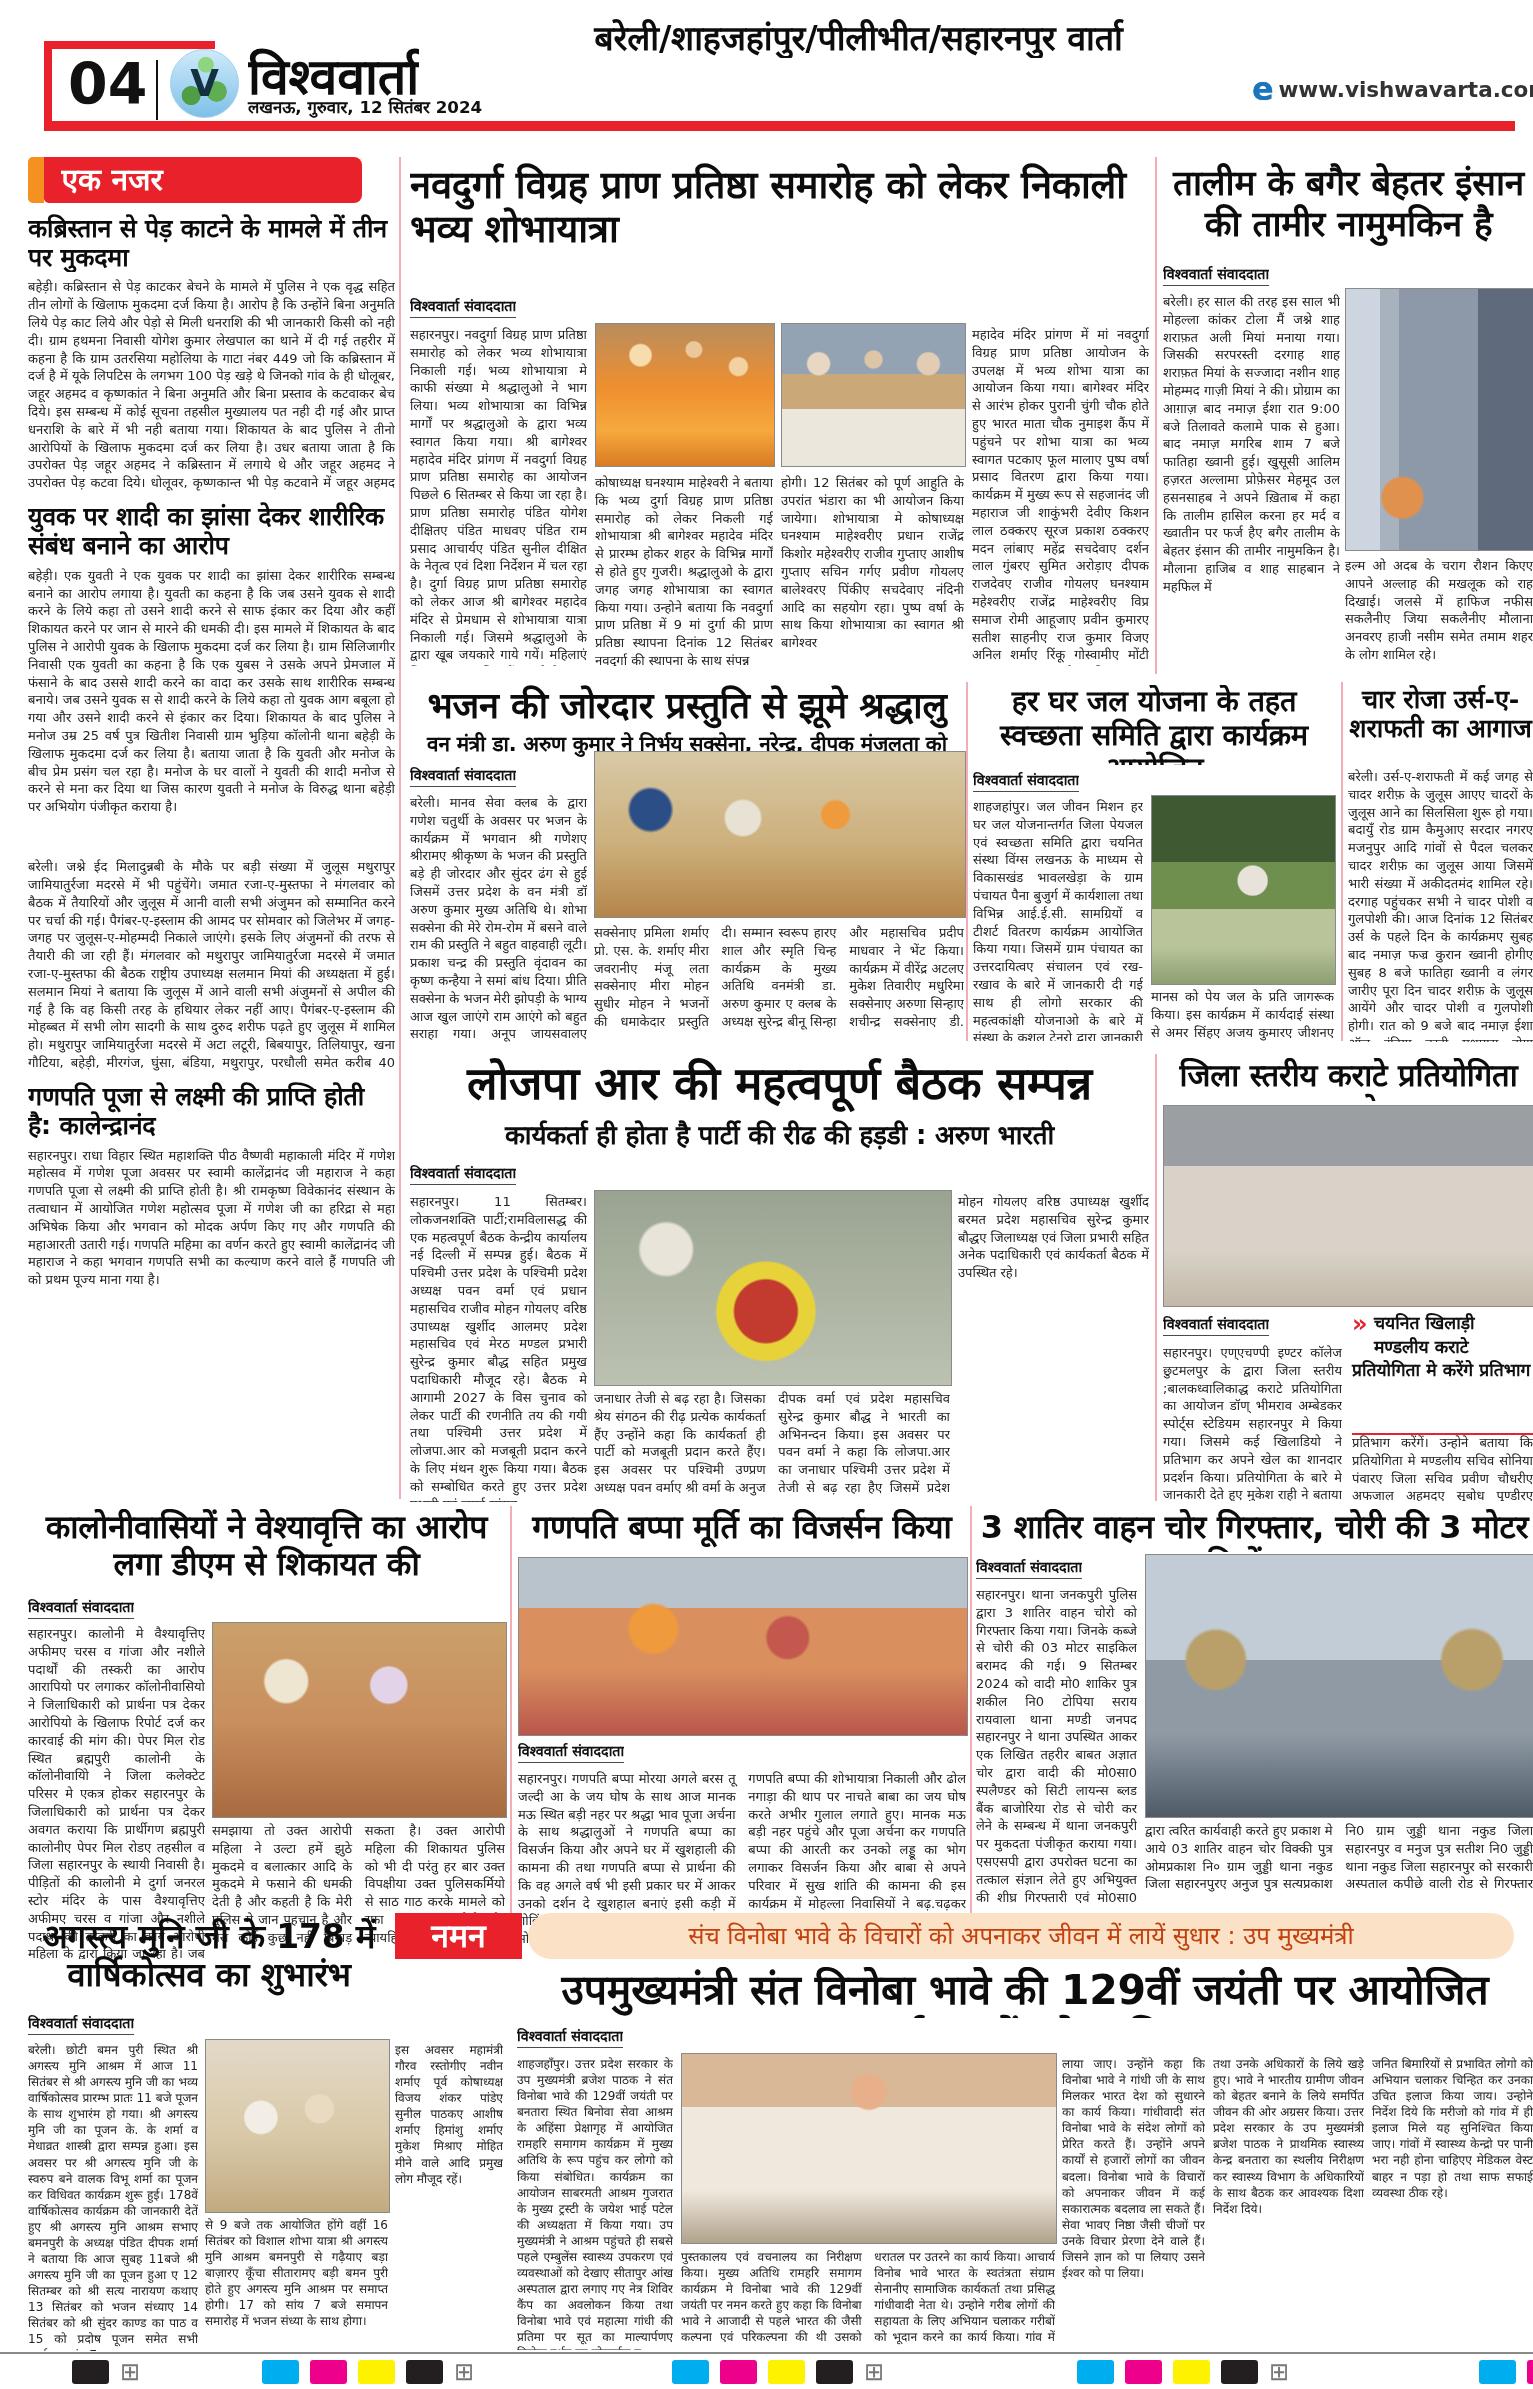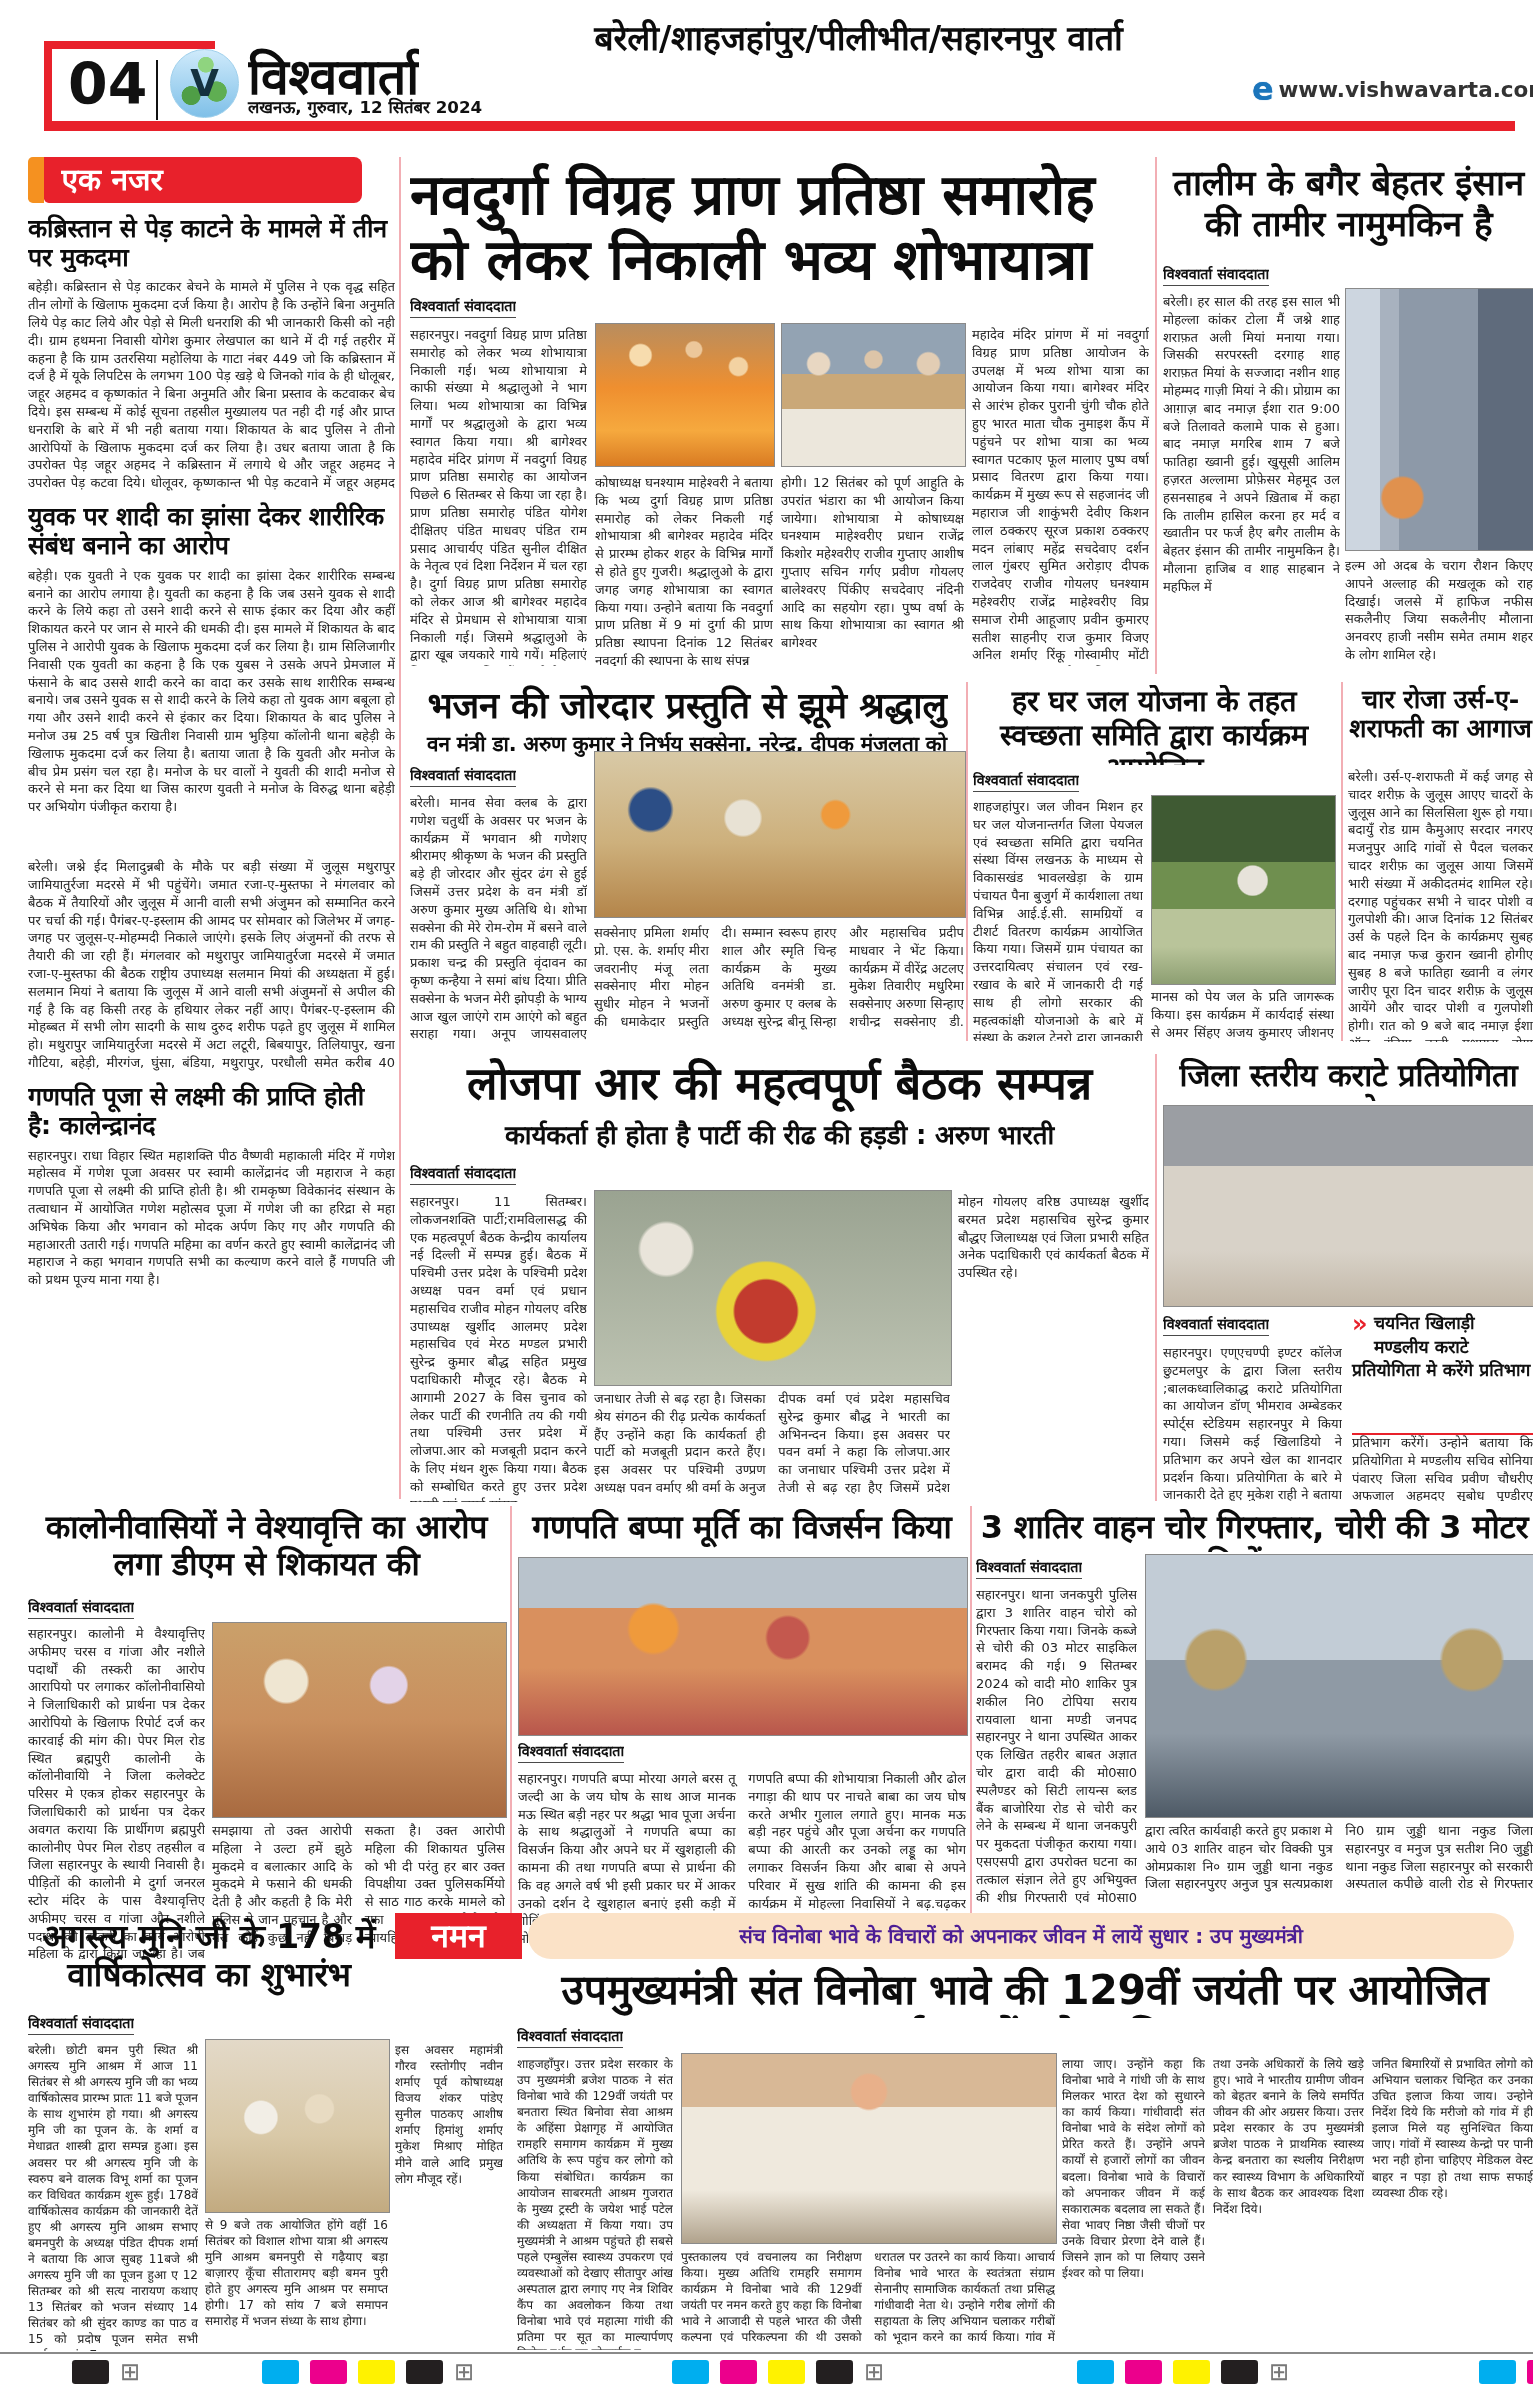--- a/index.html
+++ b/index.html
@@ -26,21 +26,21 @@
   .ph-ritual{background:radial-gradient(circle at 30% 45%,#f2eee6 0 10%,transparent 11%),radial-gradient(circle at 62% 40%,#e8dbc2 0 9%,transparent 10%),linear-gradient(180deg,#e3d9c8,#d9c9a8 55%,#c2aa80);}
   .ph-meeting{background:radial-gradient(circle at 50% 20%,#e8b08a 0 7%,transparent 8%),linear-gradient(180deg,#d8b896 0 28%,#efe9dd 28% 72%,#b0a28c);}
   .vsep{width:2.4px;background:#f2aeb4;}
   .eknazar-head{display:flex;align-items:stretch;}
   .eknazar-orange{width:16px;background:#f59120;border-radius:4.8px 0 0 4.8px;}
   .eknazar-red{flex:1;background:#e8212b;border-radius:0 8px 8px 4.8px;color:#fff;font-weight:700;font-size:30px;line-height:46px;padding-left:17.5px;}
   .quote-box{border-bottom:2.4px solid #e8212b;padding-bottom:8px;}
   .quote-mark{color:#e8212b;font-weight:700;font-size:24px;float:left;margin-right:6.4px;line-height:1;}
   .quote-text{font-size:17.5px;font-weight:700;line-height:1.35;color:#111;}
   .naman{background:#e8212b;color:#fff;font-weight:700;font-size:32px;text-align:center;line-height:46px;}
-  .kicker{background:#fbe2c7;border-radius:25.4px;font-weight:700;font-size:20px;line-height:46px;text-align:center;color:#4c1d95;overflow:hidden;white-space:nowrap;}
+  .kicker{background:#fbe2c7;border-radius:25.4px;font-weight:400;font-size:24px;line-height:46px;text-align:center;color:#c2410c;overflow:hidden;white-space:nowrap;}
   .regmark{font-size:24px;color:#777;line-height:24px;}
   .csq{width:37px;height:24px;border-radius:3.2px;display:inline-block;margin-right:11px;}
   .marksgrp{display:flex;align-items:center;}
   .mast-num{font-size:57px;font-weight:700;color:#111;line-height:1;}
   .logo-circle{width:67px;height:67px;border-radius:50%;background:radial-gradient(circle at 68% 62%,#5fae52 0 16%,transparent 17%),radial-gradient(circle at 30% 68%,#4f9e46 0 14%,transparent 15%),radial-gradient(circle at 52% 22%,#8fd47f 0 12%,transparent 13%),linear-gradient(180deg,#cfeafb,#7fc0e8);display:flex;align-items:center;justify-content:center;font-weight:700;font-size:37px;color:#14313f;border:1.6px solid #9fd0ec;}
   .ie-e{color:#1b75bb;font-weight:700;font-size:32px;line-height:1;text-shadow:0 0 0.8px #1b75bb;}
 </style>
 </head>
 <body>
 
@@ -69,21 +69,21 @@
   <div class="hl" style="font-size:25px;margin-top:11px;">कब्रिस्तान से पेड़ काटने के मामले में तीन पर मुकदमा</div>
   <div class="bt" style="height:213px;margin-top:6.4px;">बहेड़ी। कब्रिस्तान से पेड़ काटकर बेचने के मामले में पुलिस ने एक वृद्ध सहित तीन लोगों के खिलाफ मुकदमा दर्ज किया है। आरोप है कि उन्होंने बिना अनुमति लिये पेड़ काट लिये और पेड़ो से मिली धनराशि की भी जानकारी किसी को नही दी। ग्राम हथमना निवासी योगेश कुमार लेखपाल का थाने में दी गई तहरीर में कहना है कि ग्राम उतरसिया महोलिया के गाटा नंबर 449 जो कि कब्रिस्तान में दर्ज है में यूके लिपटिस के लगभग 100 पेड़ खड़े थे जिनको गांव के ही धोलूबर, जहूर अहमद व कृष्णकांत ने बिना अनुमति और बिना प्रस्ताव के कटवाकर बेच दिये। इस सम्बन्ध में कोई सूचना तहसील मुख्यालय पत नही दी गई और प्राप्त धनराशि के बारे में भी नही बताया गया। शिकायत के बाद पुलिस ने तीनो आरोपियों के खिलाफ मुकदमा दर्ज कर लिया है। उधर बताया जाता है कि उपरोक्त पेड़ जहूर अहमद ने कब्रिस्तान में लगाये थे और जहूर अहमद ने उपरोक्त पेड़ कटवा दिये। धोलूवर, कृष्णकान्त भी पेड़ कटवाने में जहूर अहमद के साथ थे। सरकारी संपत्ति से पेड़ कटवाना अपराध है इसलिए उपरोक्त संबंध में पुलिस ने अभियोग पंजीकृत कर लिया है।</div>
   <div class="hl" style="font-size:25px;margin-top:11px;">युवक पर शादी का झांसा देकर शारीरिक संबंध बनाने का आरोप</div>
   <div class="bt" style="height:285px;margin-top:6.4px;">बहेड़ी। एक युवती ने एक युवक पर शादी का झांसा देकर शारीरिक सम्बन्ध बनाने का आरोप लगाया है। युवती का कहना है कि जब उसने युवक से शादी करने के लिये कहा तो उसने शादी करने से साफ इंकार कर दिया और कहीं शिकायत करने पर जान से मारने की धमकी दी। इस मामले में शिकायत के बाद पुलिस ने आरोपी युवक के खिलाफ मुकदमा दर्ज कर लिया है। ग्राम सिलिजागीर निवासी एक युवती का कहना है कि एक युबस ने उसके अपने प्रेमजाल में फंसाने के बाद उससे शादी करने का वादा कर उसके साथ शारीरिक सम्बन्ध बनाये। जब उसने युवक स से शादी करने के लिये कहा तो युवक आग बबूला हो गया और उसने शादी करने से इंकार कर दिया। शिकायत के बाद पुलिस ने मनोज उम्र 25 वर्ष पुत्र खितीश निवासी ग्राम भुड़िया कॉलोनी थाना बहेड़ी के खिलाफ मुकदमा दर्ज कर लिया है। बताया जाता है कि युवती और मनोज के बीच प्रेम प्रसंग चल रहा है। मनोज के घर वालों ने युवती की शादी मनोज से करने से मना कर दिया था जिस कारण युवती ने मनोज के विरुद्ध थाना बहेड़ी पर अभियोग पंजीकृत कराया है।</div>
   <div class="bt" style="height:213px;margin-top:6.4px;">बरेली। जश्ने ईद मिलादुन्नबी के मौके पर बड़ी संख्या में जुलूस मथुरापुर जामियातुर्रजा मदरसे में भी पहुंचेंगे। जमात रजा-ए-मुस्तफा ने मंगलवार को बैठक में तैयारियों और जुलूस में आनी वाली सभी अंजुमन को सम्मानित करने पर चर्चा की गई। पैगंबर-ए-इस्लाम की आमद पर सोमवार को जिलेभर में जगह-जगह पर जुलूस-ए-मोहम्मदी निकाले जाएंगे। इसके लिए अंजुमनों की तरफ से तैयारी की जा रही हैं। मंगलवार को मथुरापुर जामियातुर्रजा मदरसे में जमात रजा-ए-मुस्तफा की बैठक राष्ट्रीय उपाध्यक्ष सलमान मियां की अध्यक्षता में हुई। सलमान मियां ने बताया कि जुलूस में आने वाली सभी अंजुमनों से अपील की गई है कि वह किसी तरह के हथियार लेकर नहीं आए। पैगंबर-ए-इस्लाम की मोहब्बत में सभी लोग सादगी के साथ दुरुद शरीफ पढ़ते हुए जुलूस में शामिल हो। मथुरापुर जामियातुर्रजा मदरसे में अटा लटूरी, बिबयापुर, तिलियापुर, खना गौटिया, बहेड़ी, मीरगंज, घुंसा, बंडिया, मथुरापुर, परधौली समेत करीब 40 अंजुमन शामिल होंगी। जिन्हें सम्मानित किया जाएगा। बैठक में मोइन खान कौसर अली, अजमत खान, लईक खान, आमिल रजा , मौलाना निजाम, मौलाना शम्स, समेत अन्य लोग मौजूद रहे।</div>
   <div class="hl" style="font-size:25px;margin-top:11px;">गणपति पूजा से लक्ष्मी की प्राप्ति होती है: कालेन्द्रानंद</div>
   <div class="bt" style="height:239px;margin-top:6.4px;">सहारनपुर। राधा विहार स्थित महाशक्ति पीठ वैष्णवी महाकाली मंदिर में गणेश महोत्सव में गणेश पूजा अवसर पर स्वामी कालेंद्रानंद जी महाराज ने कहा गणपति पूजा से लक्ष्मी की प्राप्ति होती है। श्री रामकृष्ण विवेकानंद संस्थान के तत्वाधान में आयोजित गणेश महोत्सव पूजा में गणेश जी का हरिद्रा से महा अभिषेक किया और भगवान को मोदक अर्पण किए गए और गणपति की महाआरती उतारी गई। गणपति महिमा का वर्णन करते हुए स्वामी कालेंद्रानंद जी महाराज ने कहा भगवान गणपति सभी का कल्याण करने वाले हैं गणपति जी को प्रथम पूज्य माना गया है।</div>
 </div>
 <div class="abs vsep" style="left:399px;top:157px;height:1342px;"></div>
 
-<div class="abs hl ctr" style="left:410px;top:163px;width:739px;height:131px;font-size:56px;text-align:left;">नवदुर्गा विग्रह प्राण प्रतिष्ठा समारोह को लेकर निकाली भव्य शोभायात्रा</div>
+<div class="abs hl ctr" style="left:410px;top:163px;width:739px;height:131px;font-size:38px;text-align:left;">नवदुर्गा विग्रह प्राण प्रतिष्ठा समारोह को लेकर निकाली भव्य शोभायात्रा</div>
 <div class="abs">
     <span class="by abs" style="left:410px;top:296px;">विश्ववार्ता संवाददाता</span>
   </div>
 <div class="abs bt" style="left:410px;top:326px;width:177px;height:340px;">सहारनपुर। नवदुर्गा विग्रह प्राण प्रतिष्ठा समारोह को लेकर भव्य शोभायात्रा निकाली गई। भव्य शोभायात्रा मे काफी संख्या मे श्रद्धालुओ ने भाग लिया। भव्य शोभायात्रा का विभिन्न मार्गों पर श्रद्धालुओ के द्वारा भव्य स्वागत किया गया। श्री बागेश्वर महादेव मंदिर प्रांगण में नवदुर्गा विग्रह प्राण प्रतिष्ठा समारोह का आयोजन पिछले 6 सितम्बर से किया जा रहा है। प्राण प्रतिष्ठा समारोह पंडित योगेश दीक्षितए पंडित माधवए पंडित राम प्रसाद आचार्यए पंडित सुनील दीक्षित के नेतृत्व एवं दिशा निर्देशन में चल रहा है। दुर्गा विग्रह प्राण प्रतिष्ठा समारोह को लेकर आज श्री बागेश्वर महादेव मंदिर से प्रेमधाम से शोभायात्रा यात्रा निकाली गई। जिसमे श्रद्धालुओ के द्वारा खूब जयकारे गाये गयें। महिलाएं सिर पर कलश लिए बैंड बाजे के साथ चल रही थी। श्री बागेश्वर महादेव मंदिर सभा के</div>
 <div class="abs ph ph-saffron" style="left:595px;top:323px;width:178px;height:142px;"></div>
 <div class="abs ph ph-table" style="left:781px;top:323px;width:183px;height:142px;"></div>
 <div class="abs bt" style="left:595px;top:474px;width:178px;height:192px;">कोषाध्यक्ष घनश्याम माहेश्वरी ने बताया कि भव्य दुर्गा विग्रह प्राण प्रतिष्ठा समारोह को लेकर निकली गई शोभायात्रा श्री बागेश्वर महादेव मंदिर से प्रारम्भ होकर शहर के विभिन्न मार्गों से होते हुए गुजरी। श्रद्धालुओ के द्वारा जगह जगह शोभायात्रा का स्वागत किया गया। उन्होने बताया कि नवदुर्गा प्राण प्रतिष्ठा में 9 मां दुर्गा की प्राण प्रतिष्ठा स्थापना दिनांक 12 सितंबर नवदुर्गा की स्थापना के साथ संपन्न</div>
 <div class="abs bt" style="left:781px;top:474px;width:183px;height:192px;">होगी। 12 सितंबर को पूर्ण आहुति के उपरांत भंडारा का भी आयोजन किया जायेगा। शोभायात्रा मे कोषाध्यक्ष घनश्याम माहेश्वरीए प्रधान राजेंद्र किशोर महेश्वरीए राजीव गुप्ताए आशीष गुप्ताए सचिन गर्गए प्रवीण गोयलए बालेश्वरए पिंकीए सचदेवाए नंदिनी आदि का सहयोग रहा। पुष्प वर्षा के साथ किया शोभायात्रा का स्वागत श्री बागेश्वर</div>
 <div class="abs bt" style="left:972px;top:326px;width:177px;height:340px;">महादेव मंदिर प्रांगण में मां नवदुर्गा विग्रह प्राण प्रतिष्ठा आयोजन के उपलक्ष में भव्य शोभा यात्रा का आयोजन किया गया। बागेश्वर मंदिर से आरंभ होकर पुरानी चुंगी चौक होते हुए भारत माता चौक नुमाइश कैंप में पहुंचने पर शोभा यात्रा का भव्य स्वागत पटकाए फूल मालाए पुष्प वर्षा प्रसाद वितरण द्वारा किया गया। कार्यक्रम में मुख्य रूप से सहजानंद जी महाराज जी शाकुंभरी देवीए किशन लाल ठक्करए सूरज प्रकाश ठक्करए मदन लांबाए महेंद्र सचदेवाए दर्शन लाल गुंबरए सुमित अरोड़ाए दीपक राजदेवए राजीव गोयलए घनश्याम महेश्वरीए राजेंद्र माहेश्वरीए विप्र समाज रोमी आहूजाए प्रवीन कुमारए सतीश साहनीए राज कुमार विजए अनिल शर्माए रिंकू गोस्वामीए मोंटी ठकरालए शुभम वर्माए अमित ठक्कर सहित संख्या में व्यापारी बन्धु एवं समाजसेवी मौजूद रहे।</div>
 <div class="abs vsep" style="left:1155px;top:157px;height:517px;"></div>

